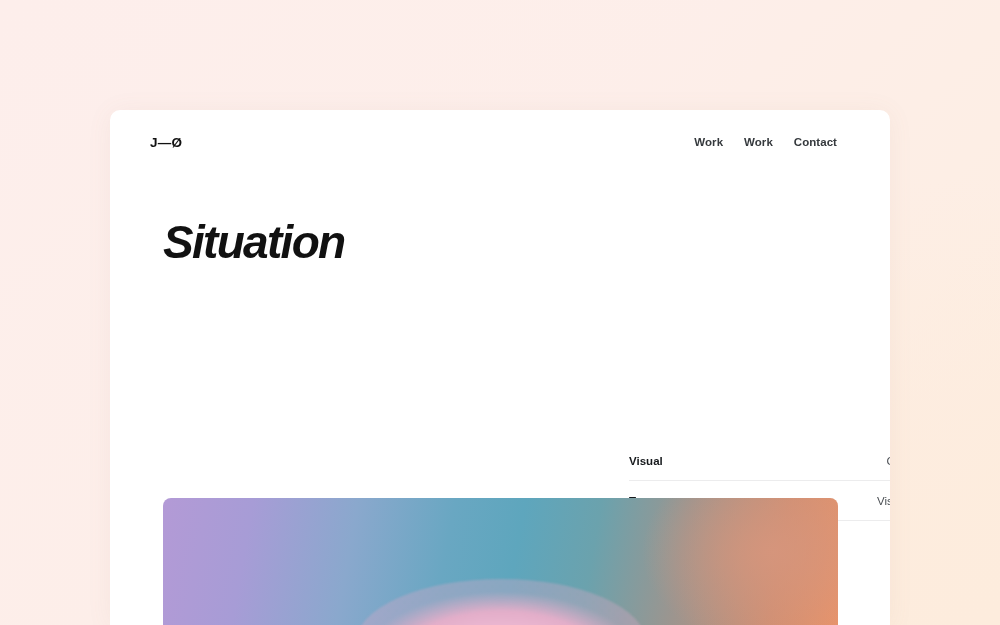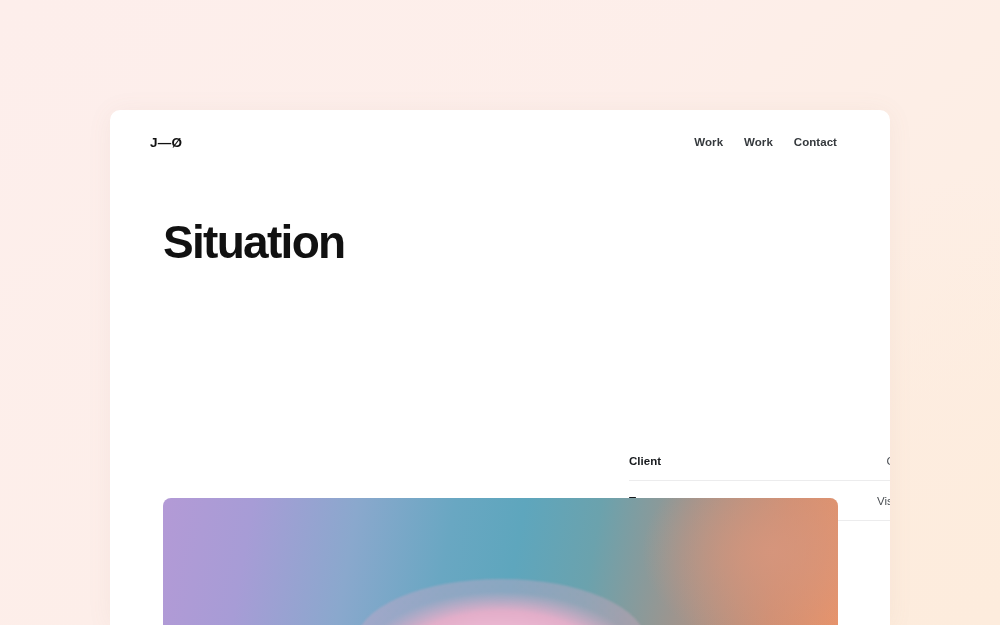--- a/index.html
+++ b/index.html
@@ -73,20 +73,21 @@
 
   
   .intro {
     position: absolute;
     left: 0; right: 4px;
     top: 100px;
     padding: 0 53px;
     box-sizing: border-box;
     display: flex;
     align-items: flex-start;
+    font-style: italic;
   }
   .title-col {
     width: 352px;
     flex: 0 0 352px;
   }
   .page-title {
     font-size: 46px;
     line-height: 1;
     font-weight: 700;
     letter-spacing: -1.7px;
@@ -203,21 +204,21 @@
   </div>
 
   <div class="intro">
     <div class="title-col">
       <h1 class="page-title">Situation</h1>
     </div>
   </div>
 
   <div class="meta">
     <div class="meta-row">
-      <span class="meta-key">Client</span>
+      <span class="meta-key">Visual</span>
       <span class="meta-val">Client name</span>
     </div>
     <div class="meta-row">
       <span class="meta-key">Type</span>
       <span class="meta-val">Visual identity</span>
     </div>
     <div class="meta-row">
       <span class="meta-key">Year</span>
 
     </div>

